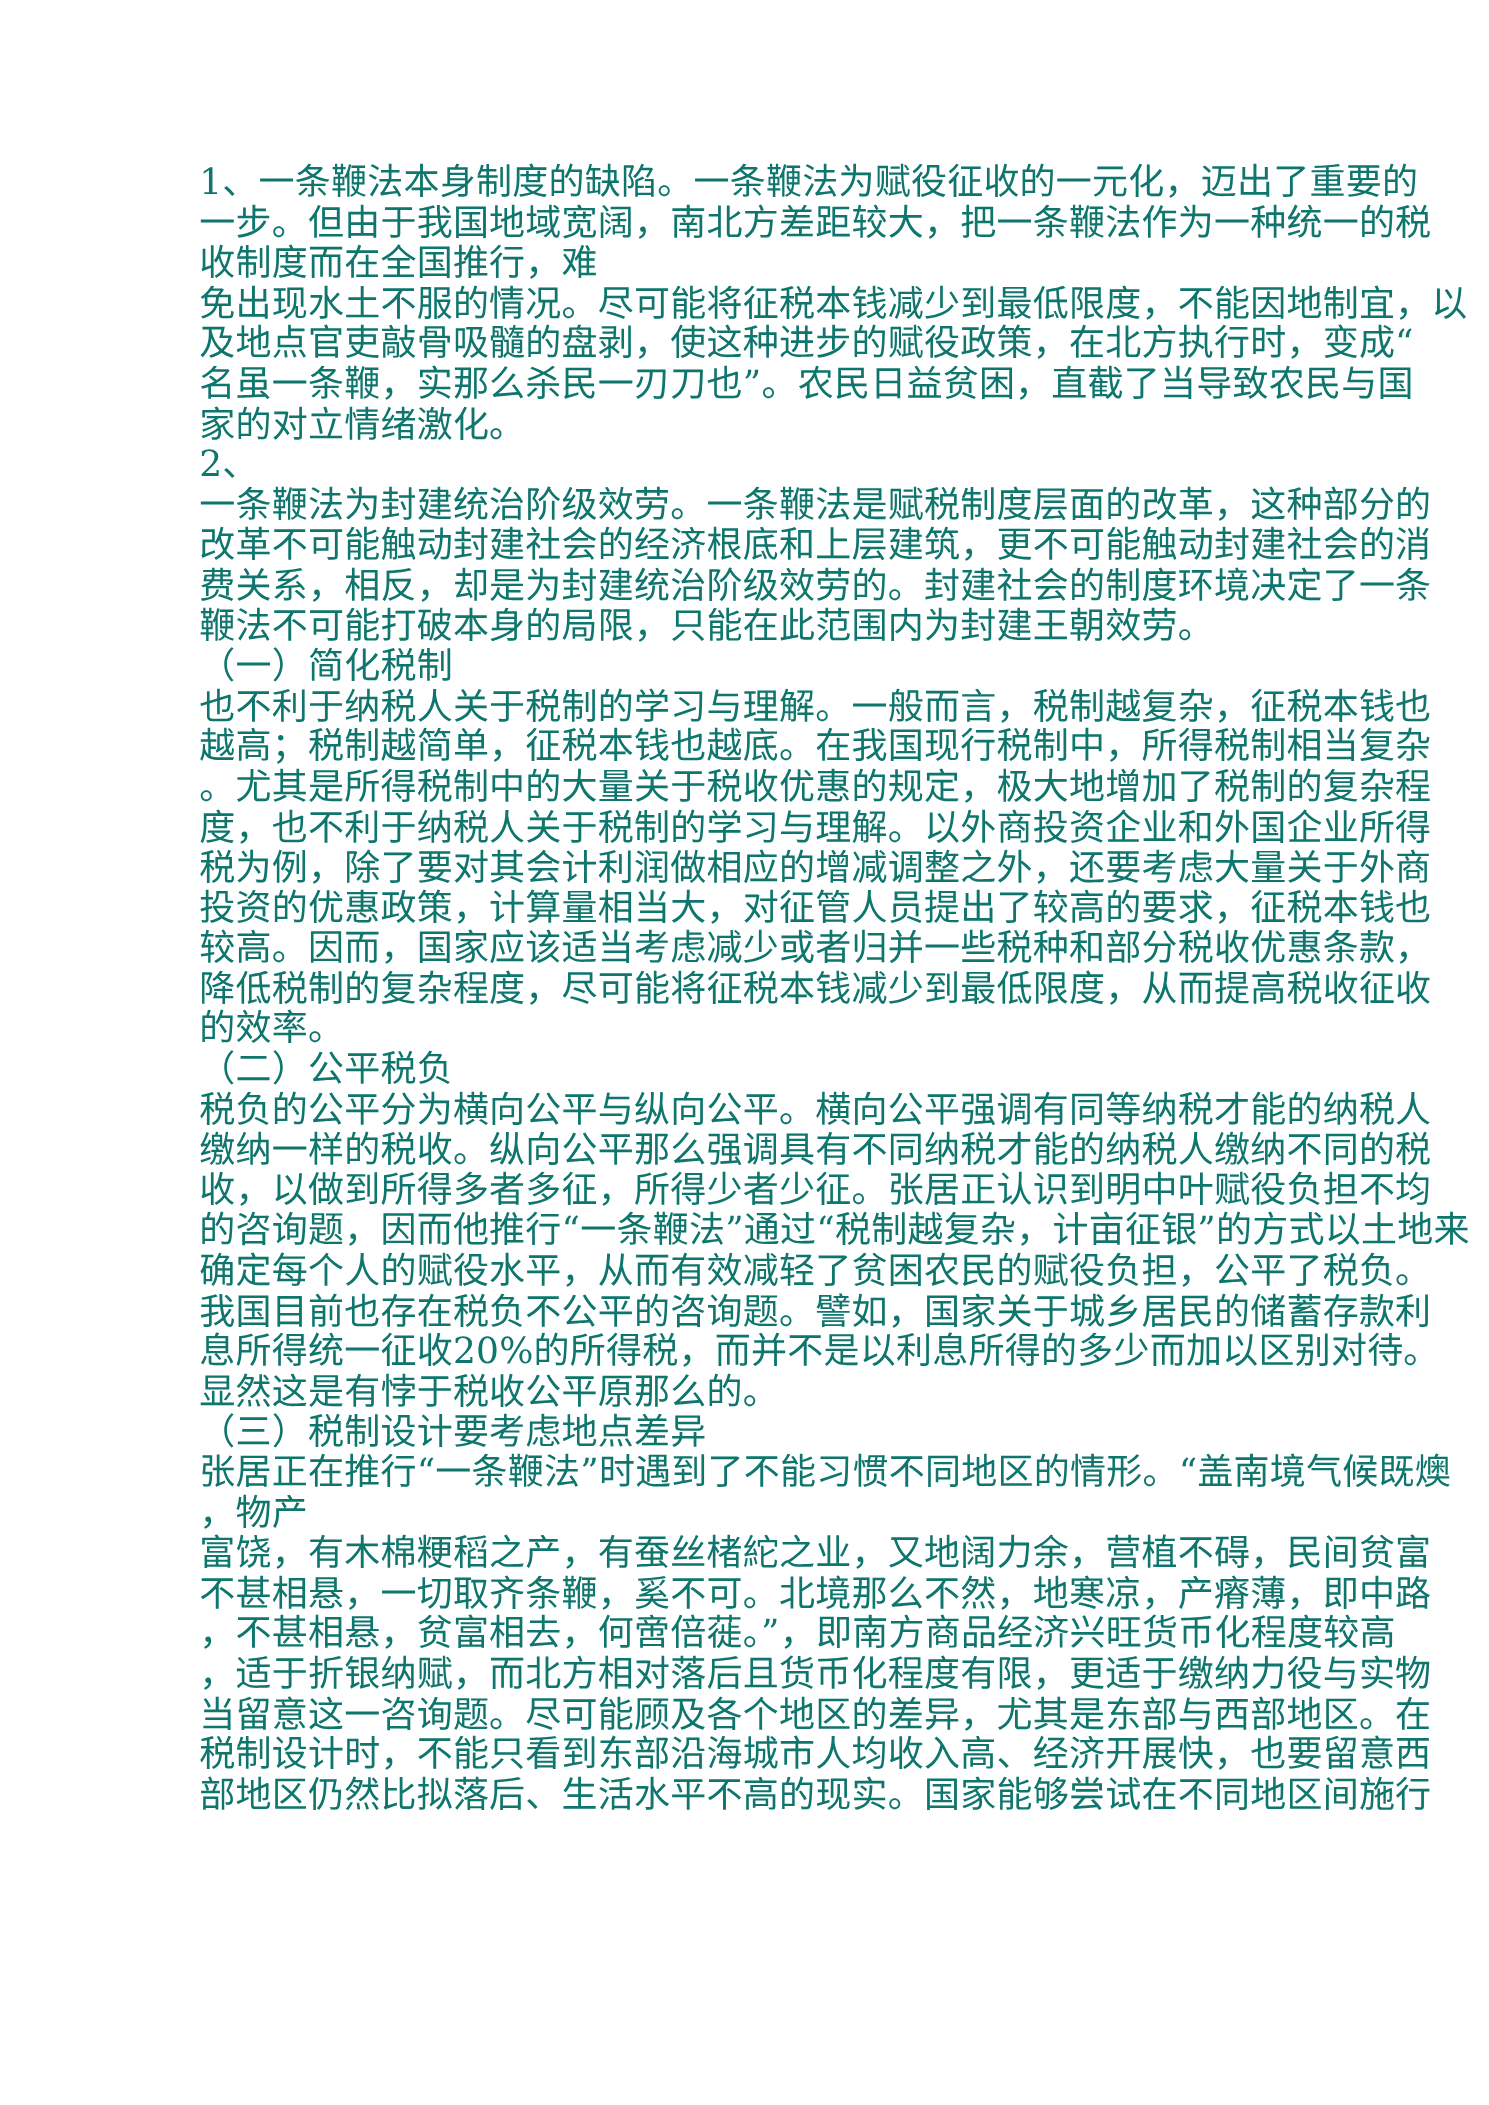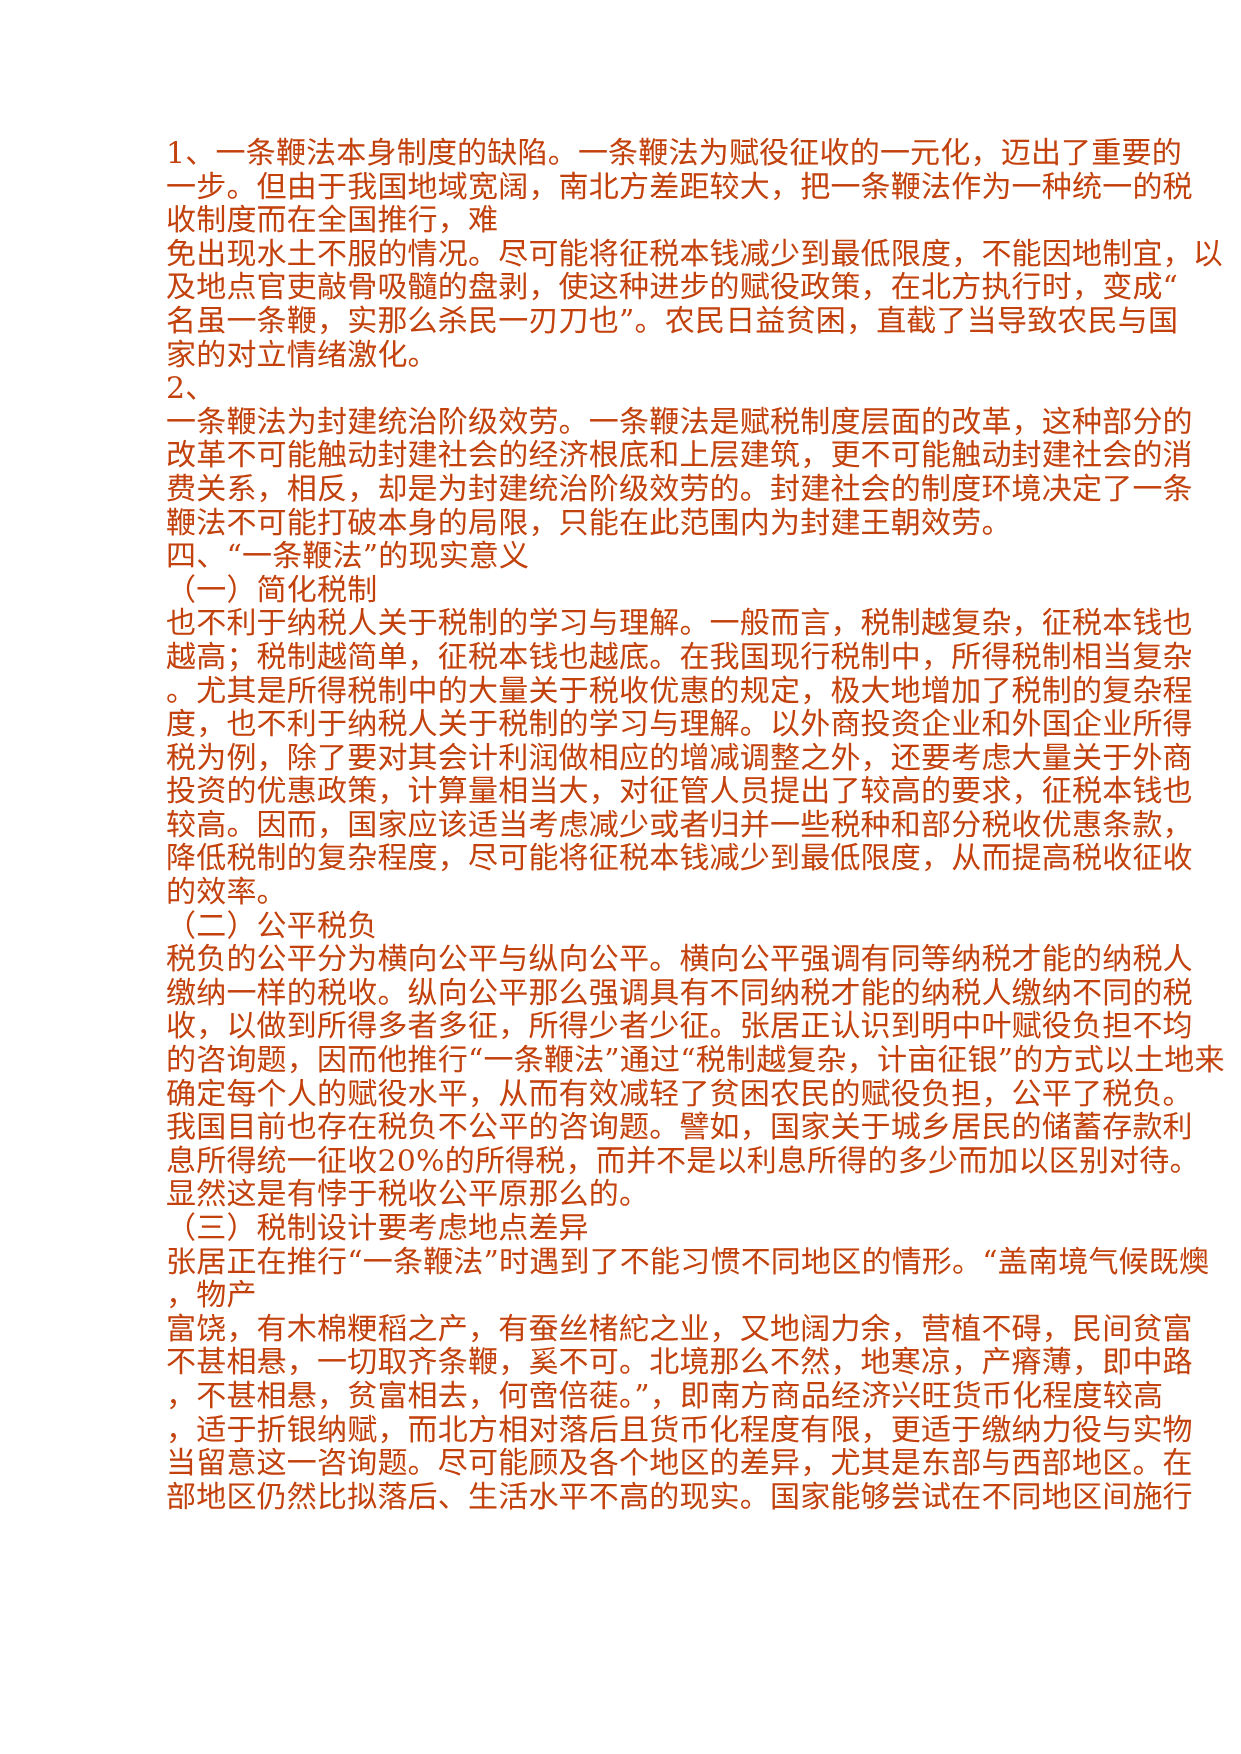--- a/index.html
+++ b/index.html
@@ -27,34 +27,33 @@
   }
   .text-line {
     white-space: nowrap;
     height: 33.6px;
   }
 </style>
 </head>
 <body>
 
 <div class="page">
-  <div class="text-block" id="doc-text" style="color: #c2410c;">
+  <div class="text-block" id="doc-text" style="color: #0f766e;">
       <div class="text-line">1、一条鞭法本身制度的缺陷。一条鞭法为赋役征收的一元化，迈出了重要的</div>
       <div class="text-line">一步。但由于我国地域宽阔，南北方差距较大，把一条鞭法作为一种统一的税</div>
       <div class="text-line">收制度而在全国推行，难</div>
       <div class="text-line">免出现水土不服的情况。尽可能将征税本钱减少到最低限度，不能因地制宜，以</div>
       <div class="text-line">及地点官吏敲骨吸髓的盘剥，使这种进步的赋役政策，在北方执行时，变成“</div>
       <div class="text-line">名虽一条鞭，实那么杀民一刃刀也”。农民日益贫困，直截了当导致农民与国</div>
       <div class="text-line">家的对立情绪激化。</div>
       <div class="text-line">2、</div>
       <div class="text-line">一条鞭法为封建统治阶级效劳。一条鞭法是赋税制度层面的改革，这种部分的</div>
       <div class="text-line">改革不可能触动封建社会的经济根底和上层建筑，更不可能触动封建社会的消</div>
       <div class="text-line">费关系，相反，却是为封建统治阶级效劳的。封建社会的制度环境决定了一条</div>
       <div class="text-line">鞭法不可能打破本身的局限，只能在此范围内为封建王朝效劳。</div>
-      <div class="text-line">四、“一条鞭法”的现实意义</div>
       <div class="text-line">（一）简化税制</div>
       <div class="text-line">也不利于纳税人关于税制的学习与理解。一般而言，税制越复杂，征税本钱也</div>
       <div class="text-line">越高；税制越简单，征税本钱也越底。在我国现行税制中，所得税制相当复杂</div>
       <div class="text-line">。尤其是所得税制中的大量关于税收优惠的规定，极大地增加了税制的复杂程</div>
       <div class="text-line">度，也不利于纳税人关于税制的学习与理解。以外商投资企业和外国企业所得</div>
       <div class="text-line">税为例，除了要对其会计利润做相应的增减调整之外，还要考虑大量关于外商</div>
       <div class="text-line">投资的优惠政策，计算量相当大，对征管人员提出了较高的要求，征税本钱也</div>
       <div class="text-line">较高。因而，国家应该适当考虑减少或者归并一些税种和部分税收优惠条款，</div>
       <div class="text-line">降低税制的复杂程度，尽可能将征税本钱减少到最低限度，从而提高税收征收</div>
       <div class="text-line">的效率。</div>
@@ -68,15 +67,16 @@
       <div class="text-line">息所得统一征收20%的所得税，而并不是以利息所得的多少而加以区别对待。</div>
       <div class="text-line">显然这是有悖于税收公平原那么的。</div>
       <div class="text-line">（三）税制设计要考虑地点差异</div>
       <div class="text-line">张居正在推行“一条鞭法”时遇到了不能习惯不同地区的情形。“盖南境气候既燠</div>
       <div class="text-line">，物产</div>
       <div class="text-line">富饶，有木棉粳稻之产，有蚕丝楮紽之业，又地阔力余，营植不碍，民间贫富</div>
       <div class="text-line">不甚相悬，一切取齐条鞭，奚不可。北境那么不然，地寒凉，产瘠薄，即中路</div>
       <div class="text-line">，不甚相悬，贫富相去，何啻倍蓰。”，即南方商品经济兴旺货币化程度较高</div>
       <div class="text-line">，适于折银纳赋，而北方相对落后且货币化程度有限，更适于缴纳力役与实物</div>
       <div class="text-line">当留意这一咨询题。尽可能顾及各个地区的差异，尤其是东部与西部地区。在</div>
+      <div class="text-line">税制设计时，不能只看到东部沿海城市人均收入高、经济开展快，也要留意西</div>
       <div class="text-line">部地区仍然比拟落后、生活水平不高的现实。国家能够尝试在不同地区间施行</div>
     </div>
 </div>
 
 </body></html>

